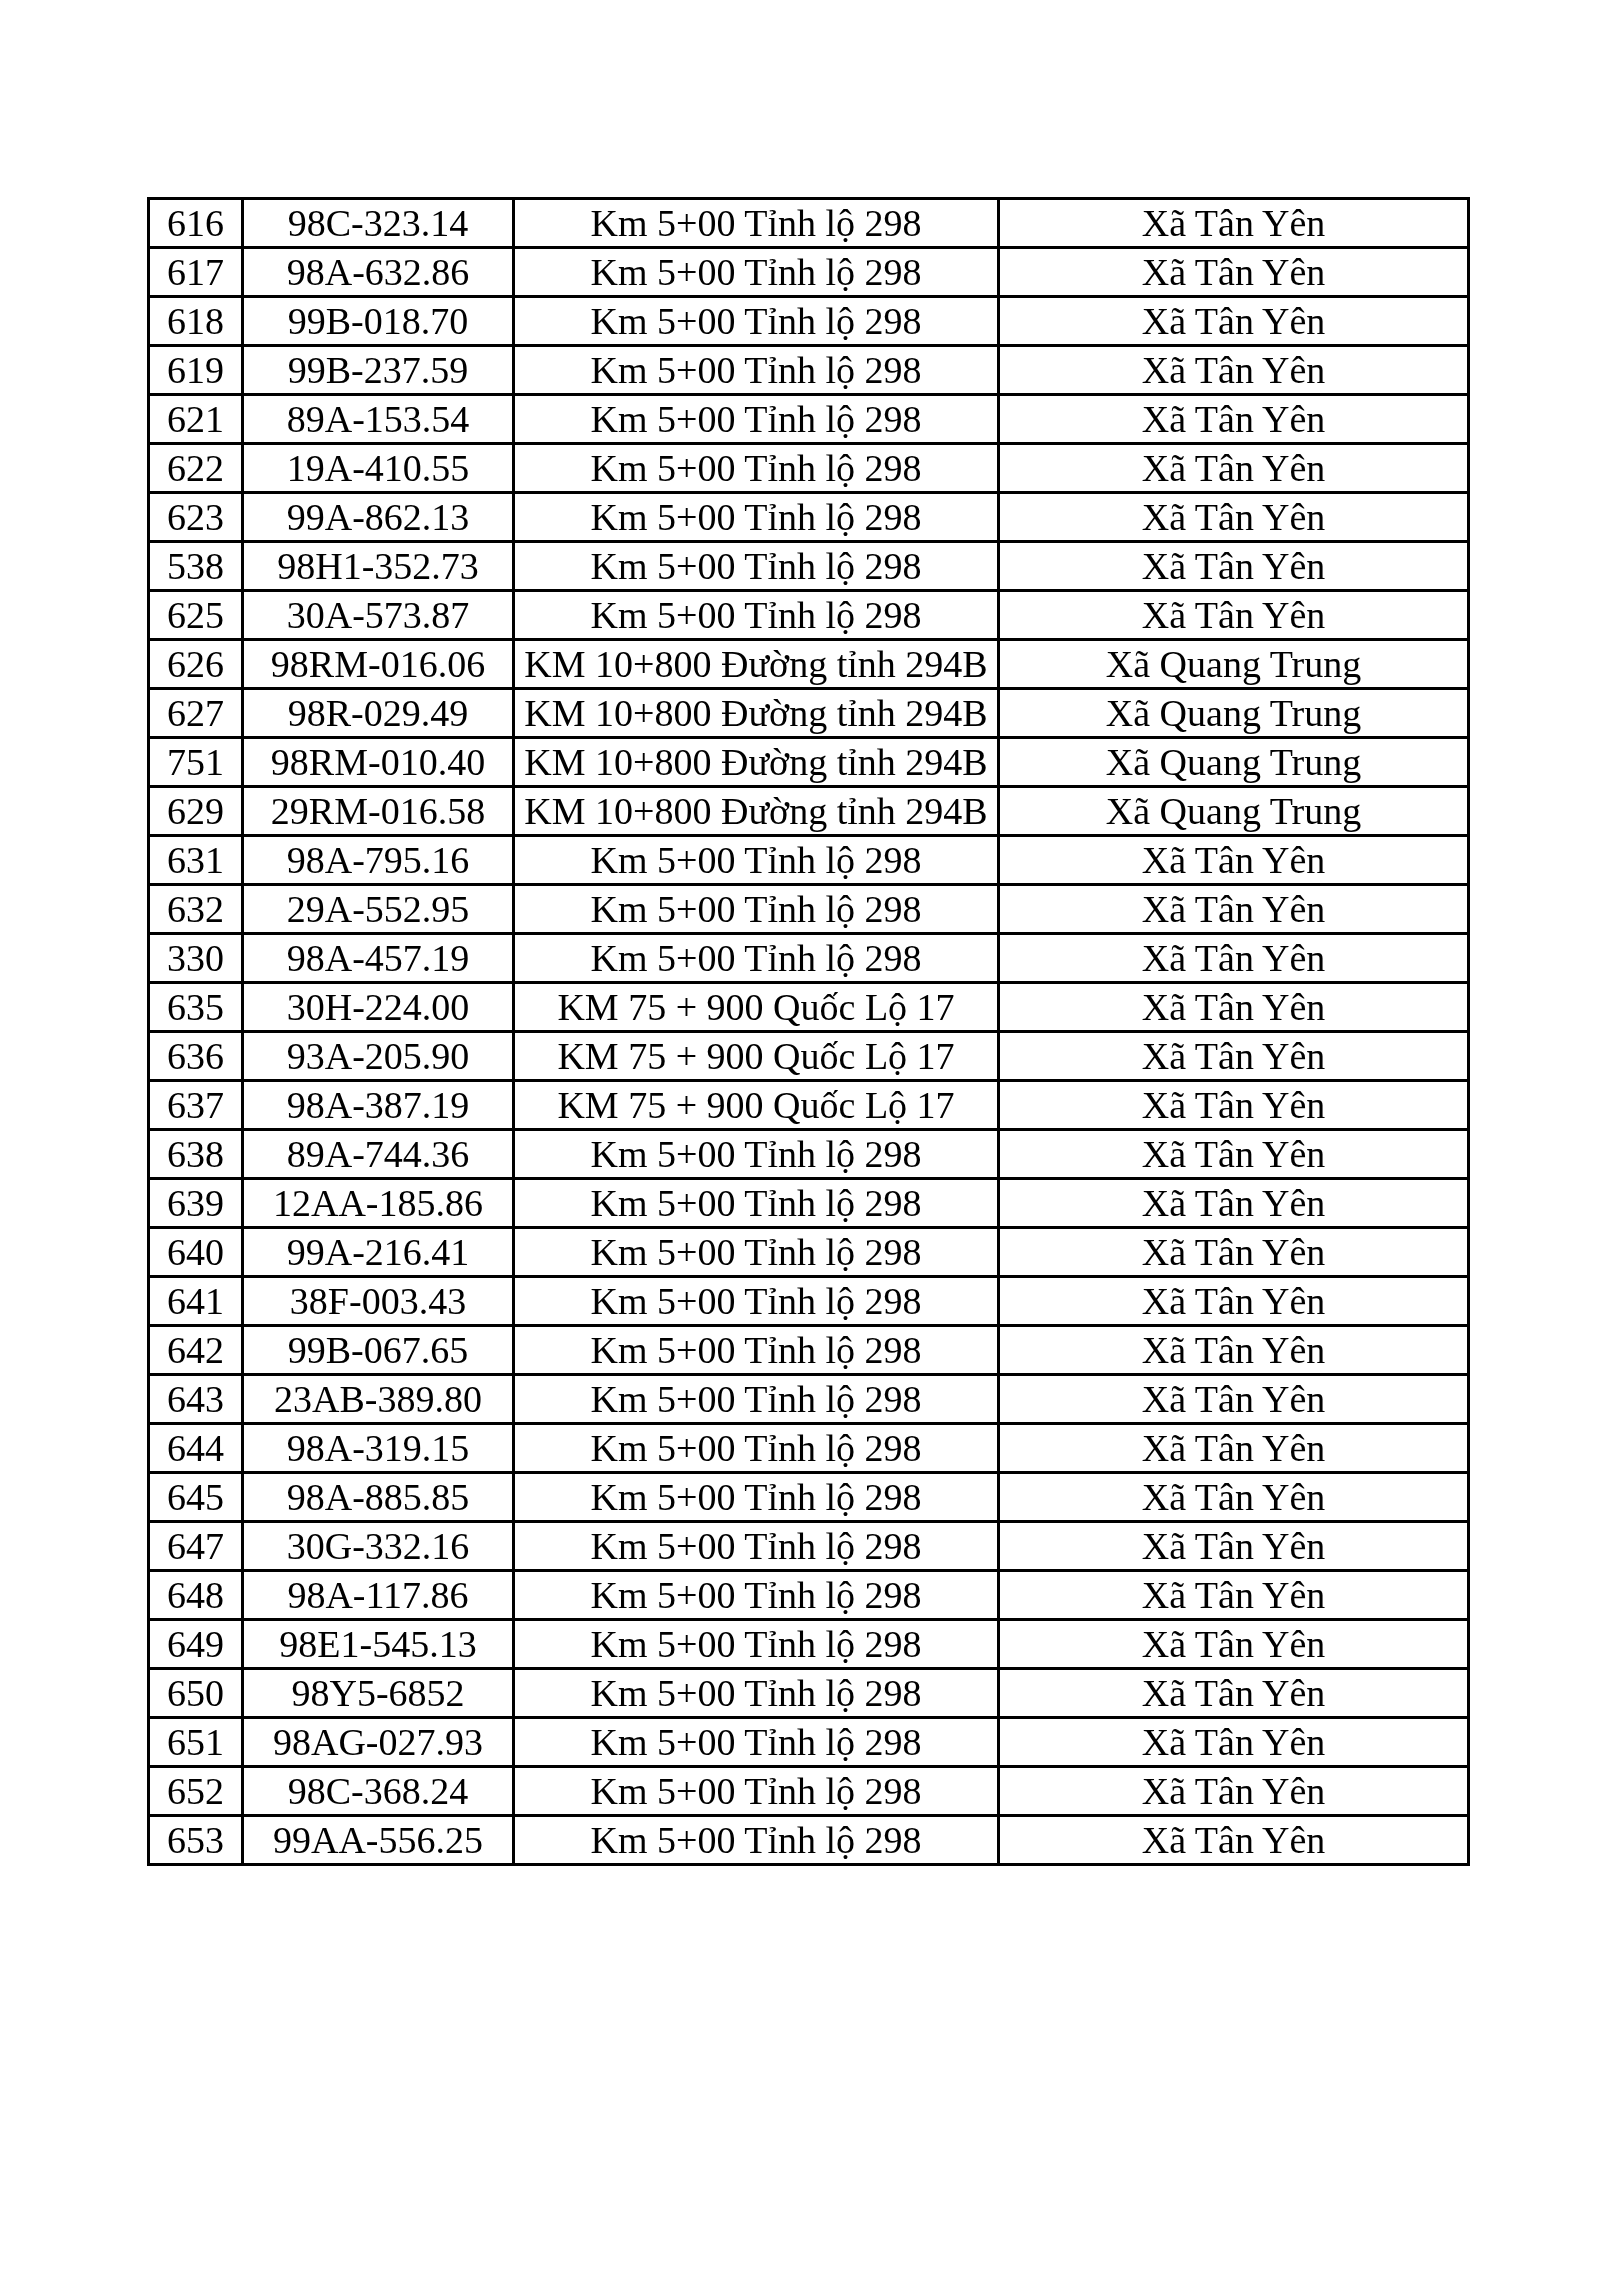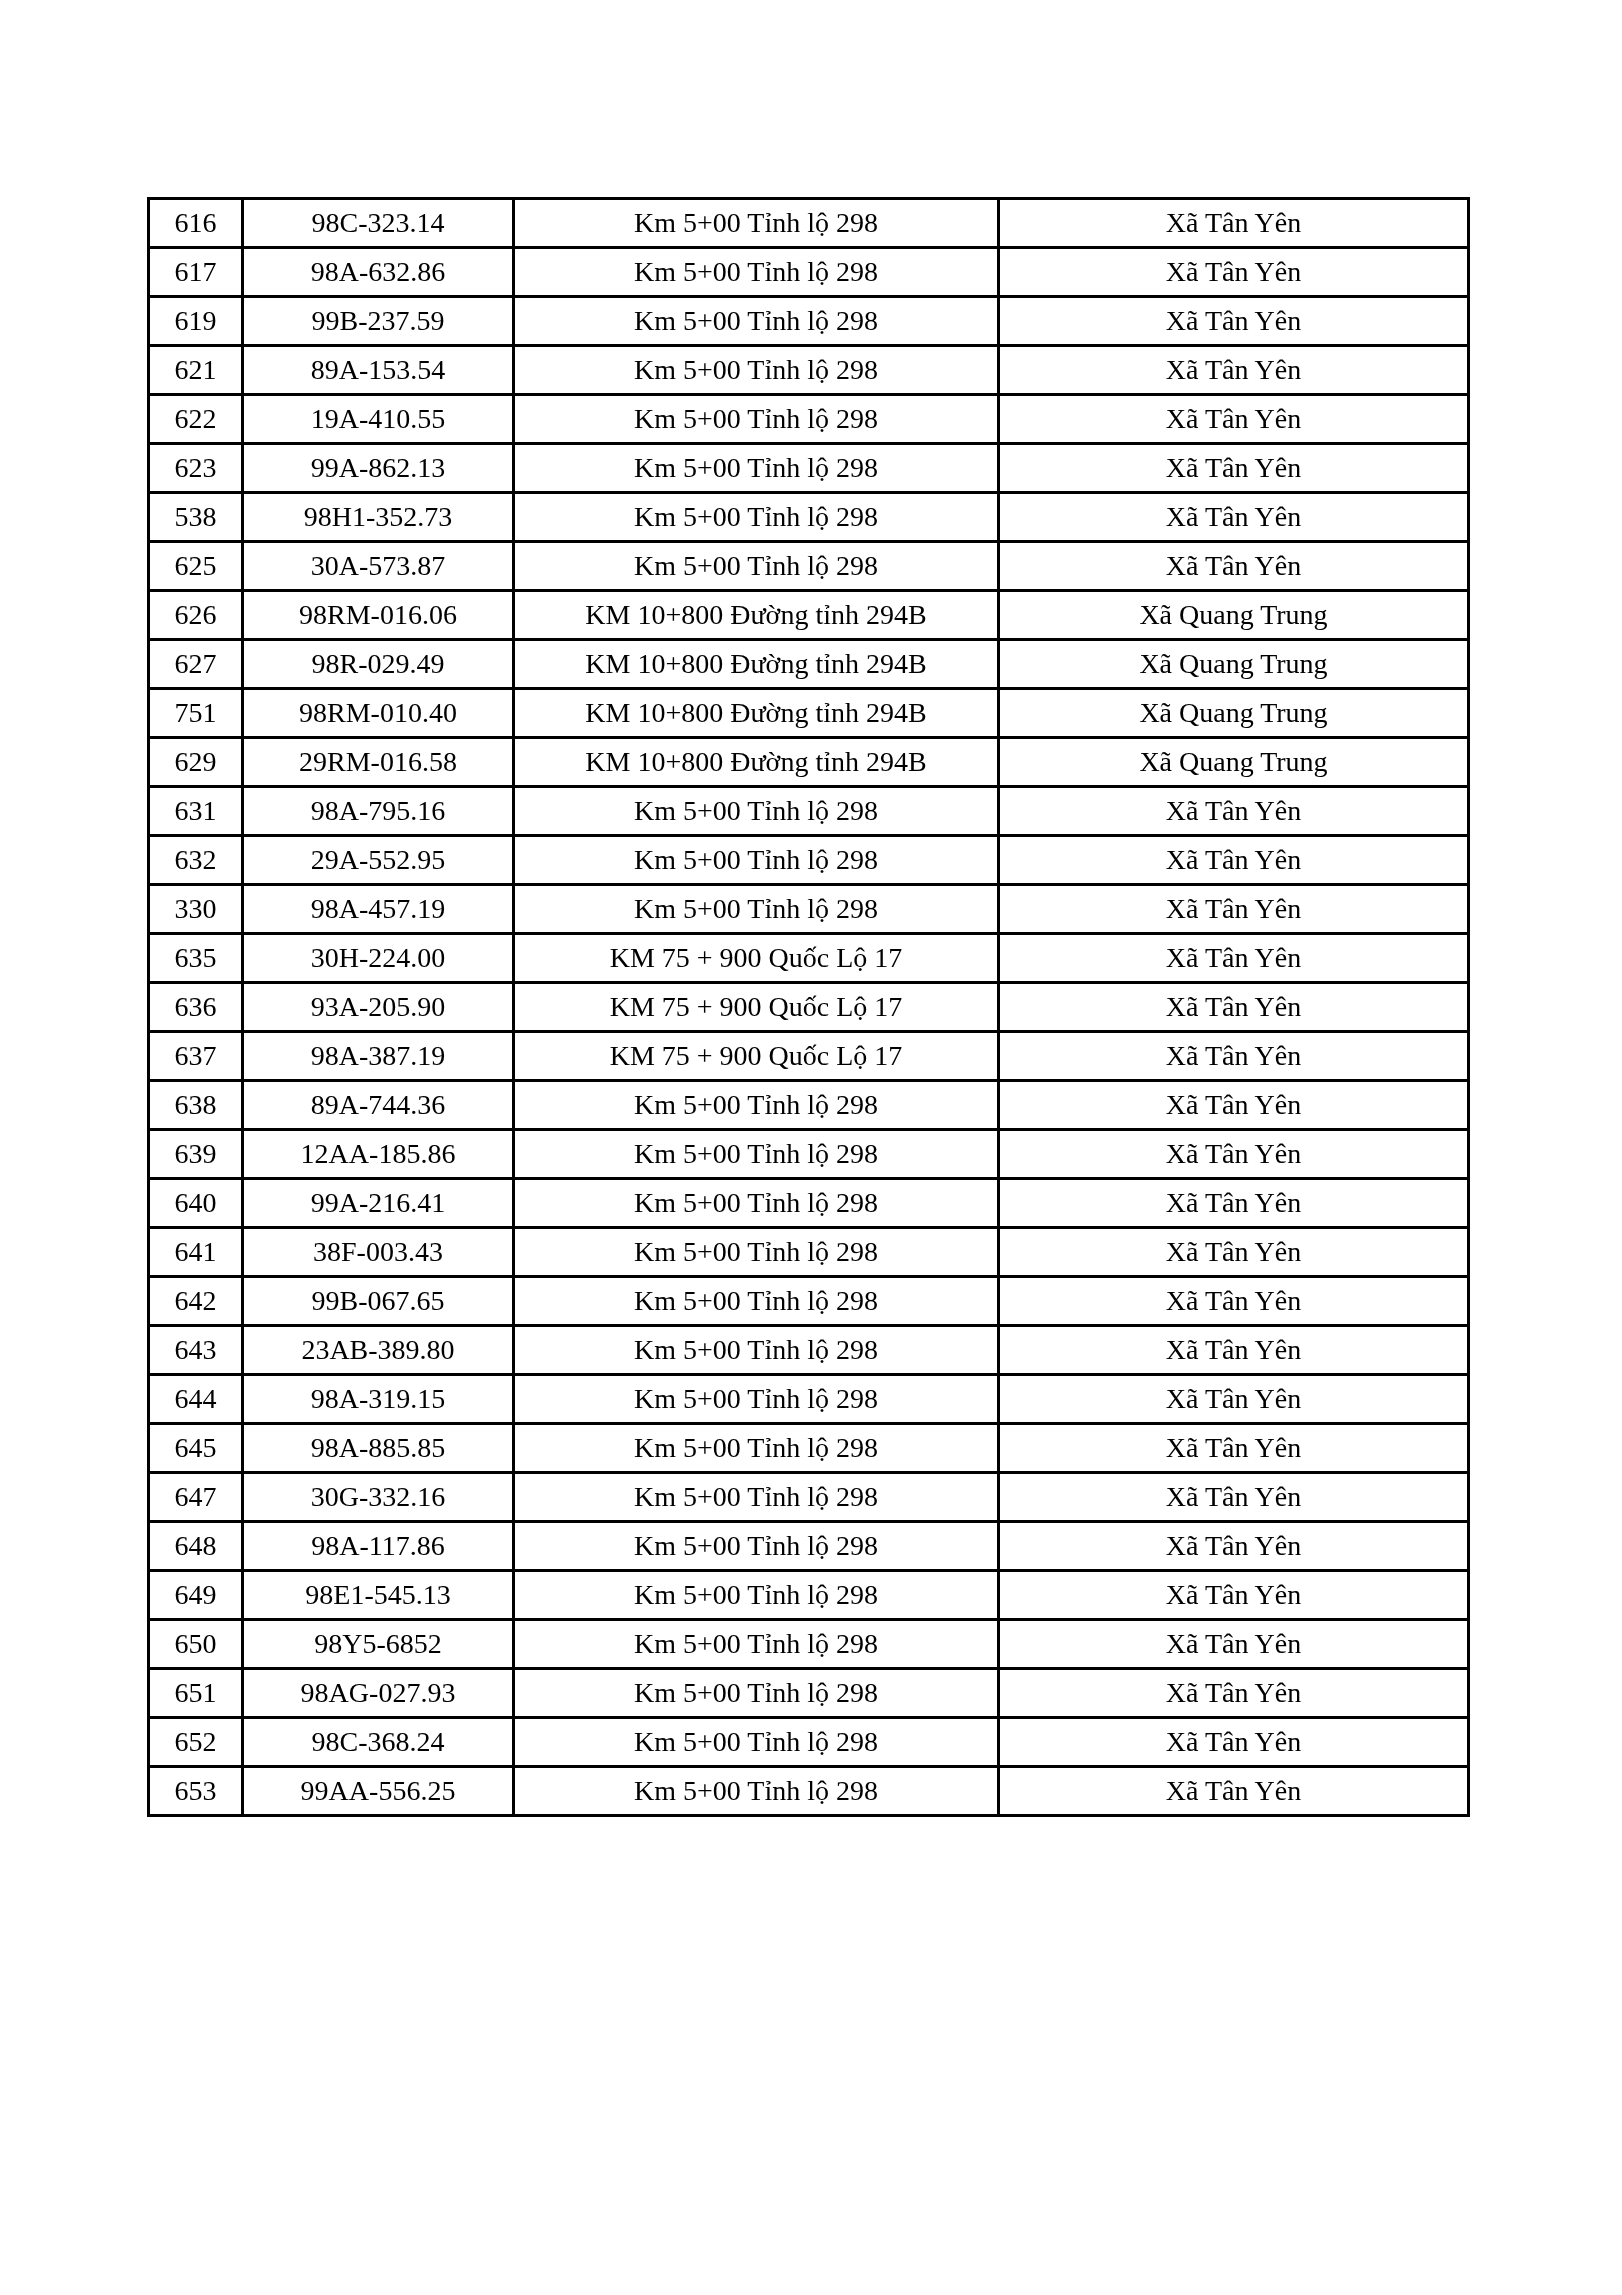--- a/index.html
+++ b/index.html
@@ -4,21 +4,21 @@
 <style>
   html, body { margin: 0; padding: 0; background: #ffffff; }
   body { width: 1623px; height: 2295px; position: relative; overflow: hidden; }
   .page { position: absolute; left: 0; top: 0; width: 1623px; height: 2295px; background: #ffffff; }
   table.reg {
     position: absolute; left: 147px; top: 197px;
     width: 1320px;
     border-collapse: collapse;
     table-layout: fixed;
     font-family: "Liberation Serif", "DejaVu Serif", serif;
-    font-size: 28px;
+    font-size: 38px;
     color: #000000;
   }
   table.reg col.c1 { width: 94px; }
   table.reg col.c2 { width: 271px; }
   table.reg col.c3 { width: 485px; }
   table.reg col.c4 { width: 470px; }
   table.reg tr { height: 49px; }
   table.reg td {
     border: 3.2px solid #000000;
     padding: 0;
@@ -47,20 +47,26 @@
           <td>Km 5+00 Tỉnh lộ 298</td>
           <td>Xã Tân Yên</td>
         </tr>
         <tr>
           <td>617</td>
           <td>98A-632.86</td>
           <td>Km 5+00 Tỉnh lộ 298</td>
           <td>Xã Tân Yên</td>
         </tr>
         <tr>
+          <td>618</td>
+          <td>99B-018.70</td>
+          <td>Km 5+00 Tỉnh lộ 298</td>
+          <td>Xã Tân Yên</td>
+        </tr>
+        <tr>
           <td>619</td>
           <td>99B-237.59</td>
           <td>Km 5+00 Tỉnh lộ 298</td>
           <td>Xã Tân Yên</td>
         </tr>
         <tr>
           <td>621</td>
           <td>89A-153.54</td>
           <td>Km 5+00 Tỉnh lộ 298</td>
           <td>Xã Tân Yên</td>

